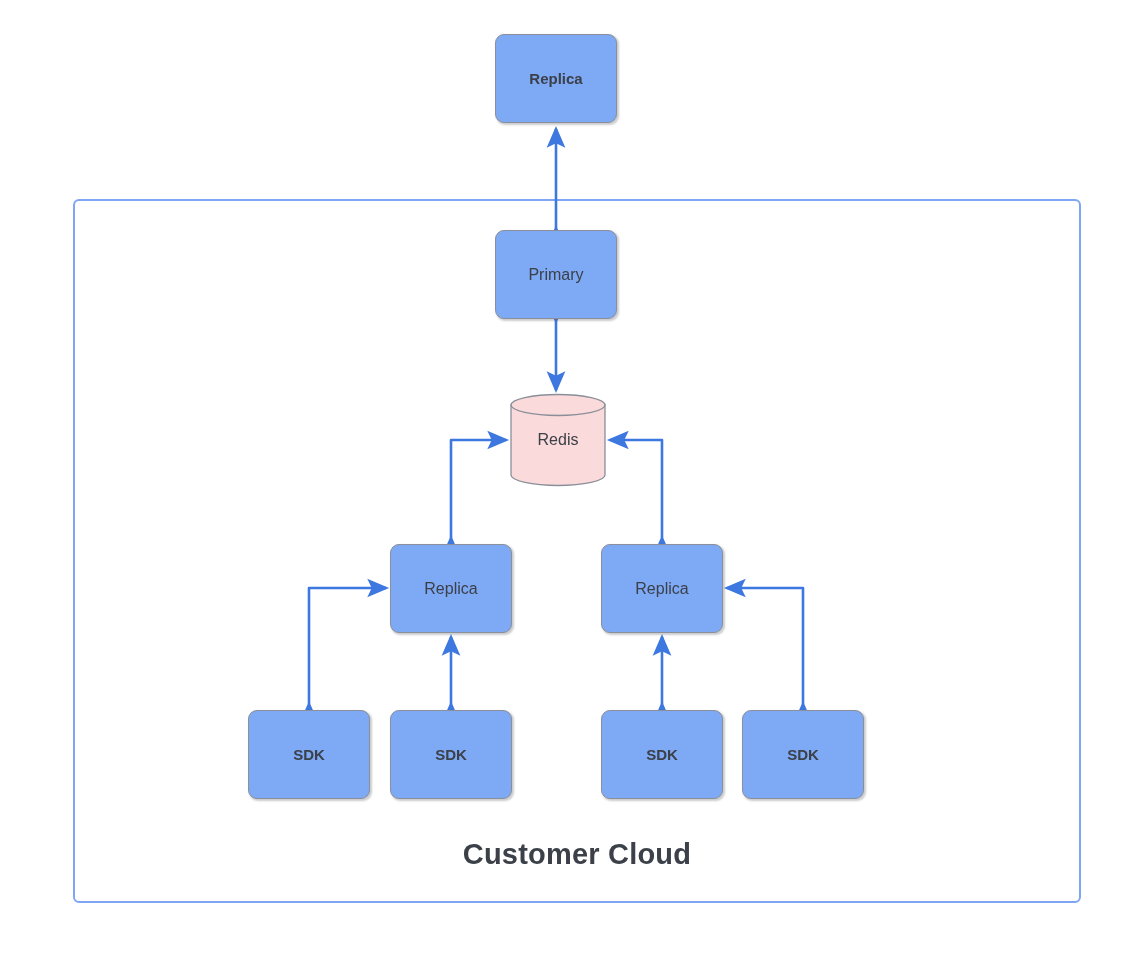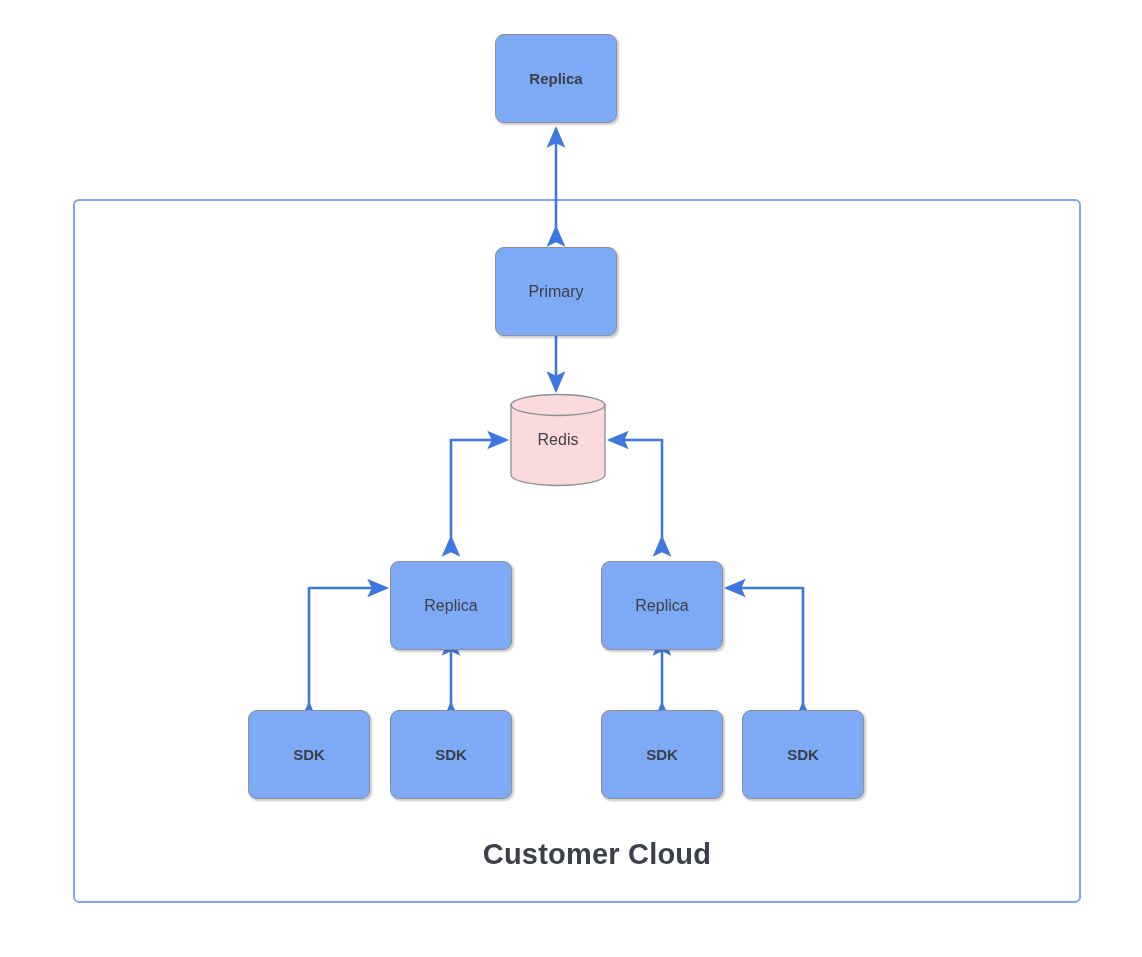--- a/index.html
+++ b/index.html
@@ -43,41 +43,40 @@
   .cloud-label {
     position: absolute;
     left: 73px;
     top: 838px;
     width: 1008px;
     text-align: center;
     font-size: 29px;
     font-weight: bold;
     color: #3b4049;
     letter-spacing: 0.2px;
-    padding-left: 20px;
   }
 
   
   .node {
     position: absolute;
     box-sizing: border-box;
     display: flex;
     align-items: center;
     justify-content: center;
     border-radius: 9px;
     background: #7ea9f5;
     border: 1px solid #8a8f99;
     box-shadow: 1.5px 1.5px 2px rgba(80, 85, 95, 0.30);
     color: #3b4049;
     font-size: 15px;
     text-align: center;
     user-select: none;
   }
   .node.bold { font-weight: bold; }
-  .node.regular { font-weight: normal; font-size: 16px; margin-top: 17px; }
+  .node.regular { font-weight: normal; font-size: 16px; }
 
   
   .cylinder {
     position: absolute;
     left: 510px;
     top: 394px;
     width: 96px;
     height: 92px;
   }
   .cylinder svg { display: block; overflow: visible; }

